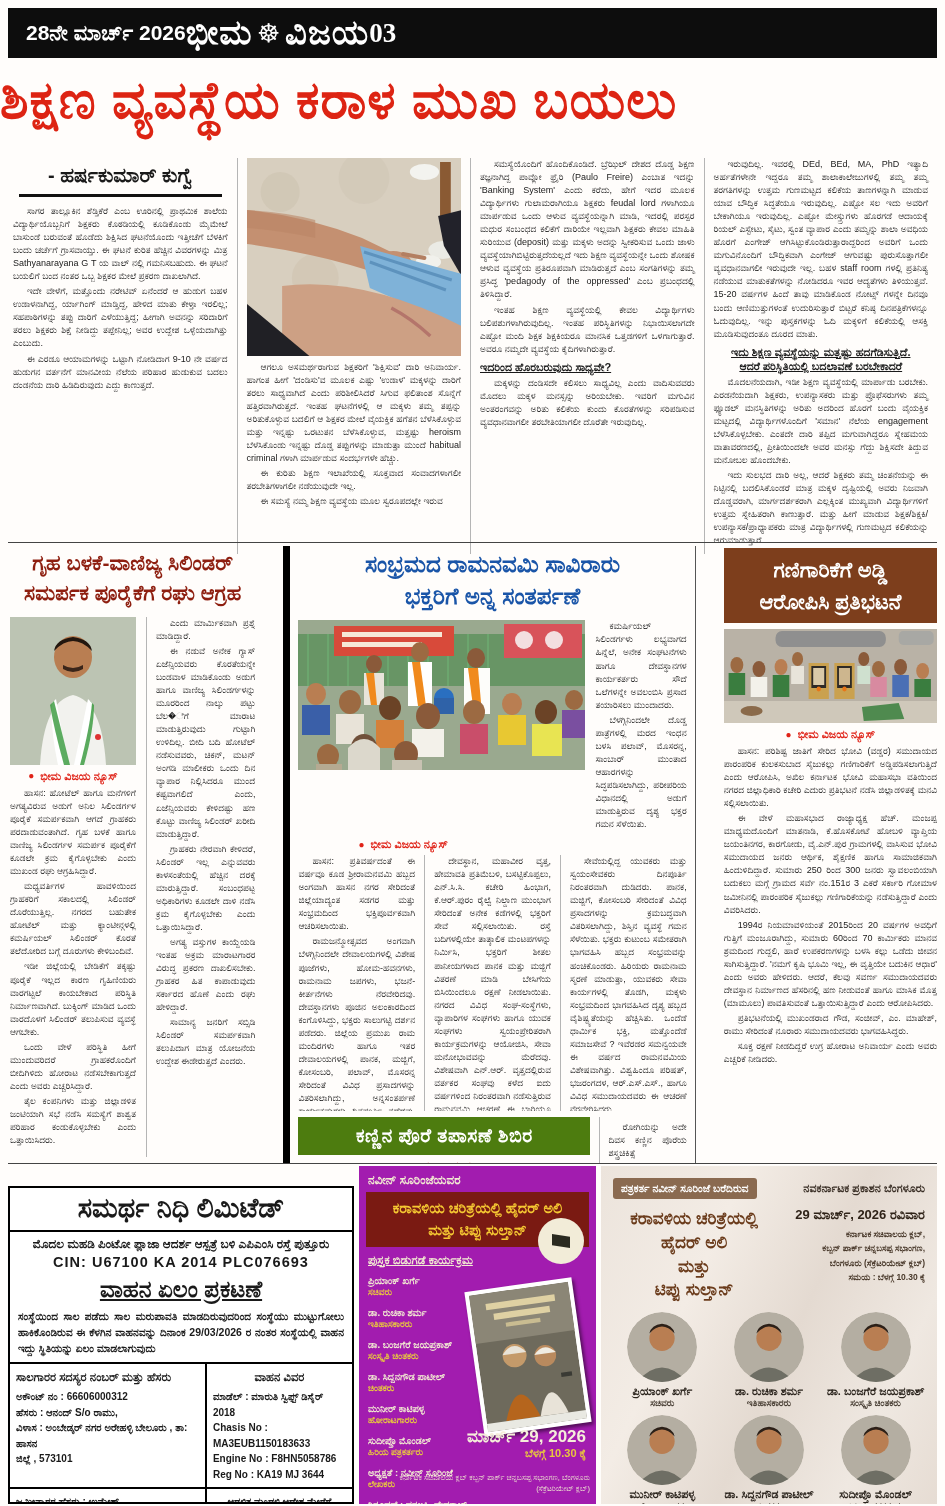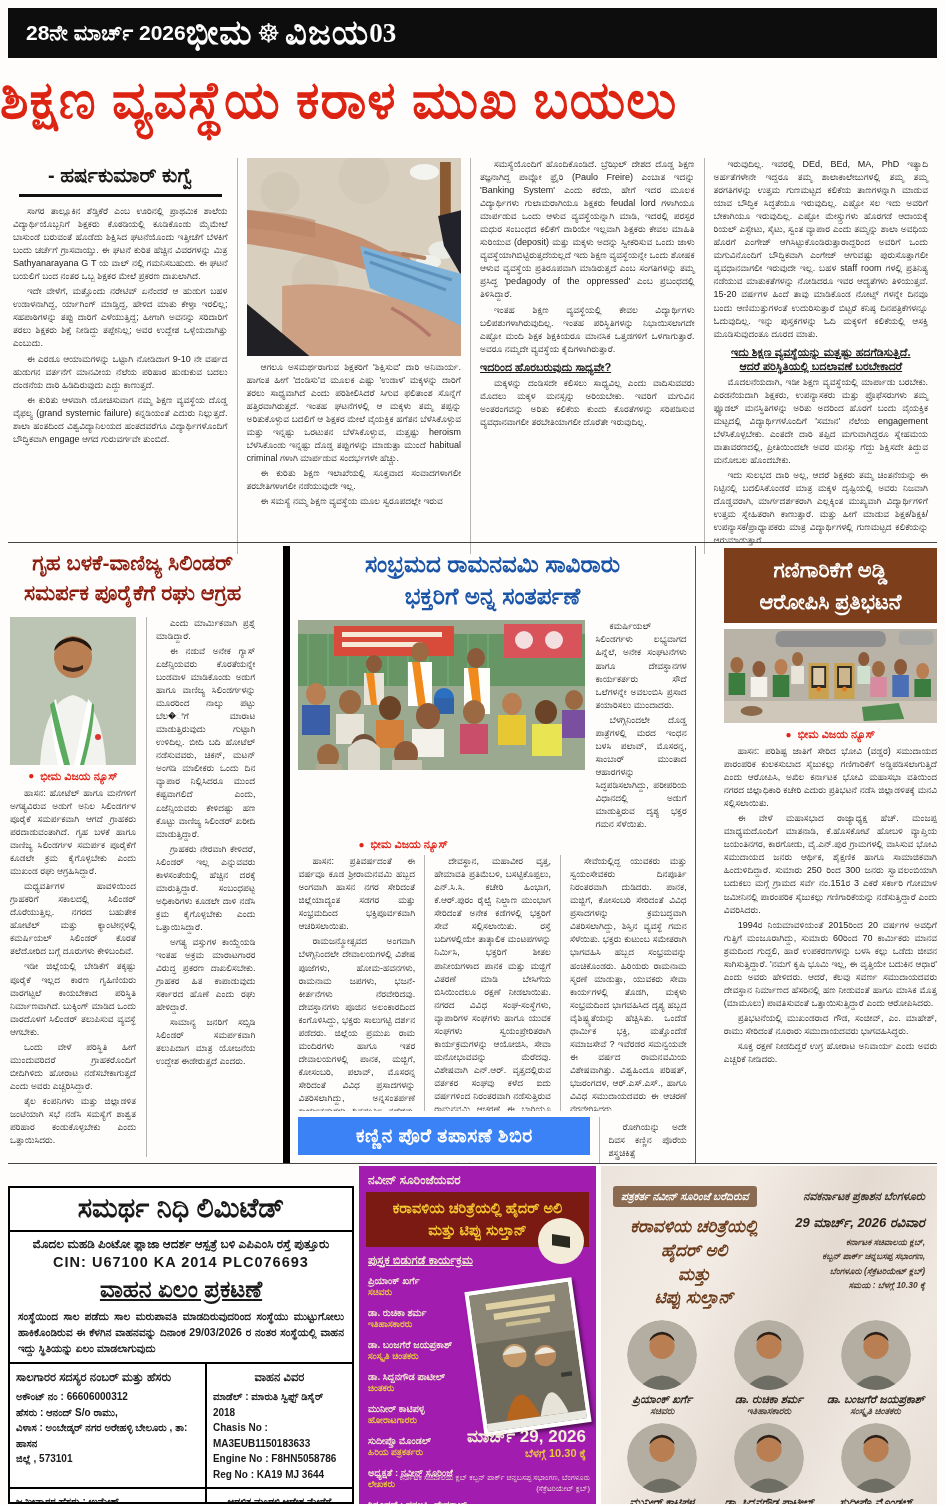--- a/index.html
+++ b/index.html
@@ -41,21 +41,21 @@
   .flexrow{display:flex;gap:10px;overflow:hidden;}
   .subcol{overflow:hidden;flex:1 1 0;}
   .vline{border-left:1px solid #b5b5b5;}
   .leftphoto{width:100%;height:148px;display:block;}
   .midphoto{width:287px;height:150px;display:block;flex:none;}
   .rightphoto{width:100%;height:94px;display:block;}
   .threecol{display:flex;gap:9px;height:256px;overflow:hidden;margin-top:2px;}
   .threecol .subcol + .subcol{border-left:1px solid #b5b5b5;padding-left:9px;}
   .eyebox-row{display:flex;gap:9px;height:138px;overflow:hidden;margin-top:6px;}
   .eyebox{width:292px;flex:none;overflow:hidden;}
-  .eyebox-title{background:#3b82f6;color:#fff;font-size:19px;font-weight:900;text-align:center;
+  .eyebox-title{background:#4d7c0f;color:#fff;font-size:19px;font-weight:900;text-align:center;
                 padding:8px 2px;letter-spacing:.5px;}
   .eyeside{flex:1;overflow:hidden;border-left:1px solid #b5b5b5;padding-left:8px;padding-top:4px;}
   
   .hsep2{position:absolute;left:8px;right:8px;top:1163px;border-top:1px solid #444;}
   .ads{position:absolute;top:1166px;left:8px;right:8px;height:338px;display:flex;gap:5px;overflow:hidden;}
   
   .ad-samartha{width:346px;flex:none;margin-top:20px;border:2px solid #000;box-sizing:border-box;
                background:#fff;overflow:hidden;font-weight:bold;}
   .sam-head{font-size:27px;font-weight:900;text-align:center;padding:5px 0 6px;border-bottom:2px solid #000;}
   .sam-addr{font-size:12px;text-align:center;padding:5px 4px 1px;}
@@ -83,21 +83,21 @@
   .dk-logo .inner{width:18px;height:14px;background:#2a2a20;clip-path:polygon(0 0,100% 20%,100% 100%,0 80%);}
   .bookwrap{position:absolute;right:14px;top:118px;width:100px;height:138px;transform:rotate(-8deg);
             background:#fff;padding:4px;box-shadow:2px 3px 4px rgba(0,0,0,.5);}
   .dk-date{position:absolute;right:10px;bottom:44px;text-align:right;}
   .dk-date .d{font-size:17px;font-weight:900;color:#f5eeda;}
   .dk-date .t{font-size:11px;font-weight:bold;color:#e8c63f;}
   .dk-addr{position:absolute;right:6px;bottom:10px;width:220px;text-align:right;font-size:7.5px;
            line-height:1.5;color:#efe7d0;}
   
   .ad-light{flex:1;background:linear-gradient(115deg,#ece4dc 0%,#f3ece5 30%,#e4dad1 55%,#efe8e1 80%,#e6dcd3 100%);
-            overflow:hidden;box-sizing:border-box;padding:20px 12px;position:relative;font-style:italic;}
+            overflow:hidden;box-sizing:border-box;padding:12px 12px;position:relative;}
   .lt-head{display:flex;justify-content:space-between;align-items:flex-start;}
   .lt-tag{background:#8a6a50;color:#fff;font-size:10.5px;font-weight:bold;padding:4px 8px;border-radius:3px;}
   .lt-pub{font-size:11px;font-weight:bold;color:#3a2f26;padding-top:4px;}
   .lt-mid{display:flex;justify-content:space-between;margin-top:8px;}
   .lt-title{width:52%;text-align:center;font-size:17px;font-weight:900;color:#6b3c1c;line-height:1.4;}
   .lt-info{width:45%;text-align:right;}
   .lt-date{font-size:13px;font-weight:900;color:#2f2318;margin-bottom:4px;}
   .lt-venue{font-size:8.5px;font-weight:bold;color:#4a3a2c;line-height:1.7;}
   .lt-people{display:grid;grid-template-columns:1fr 1fr 1fr;gap:6px 8px;margin-top:10px;}
   .lt-person{text-align:center;}
@@ -123,21 +123,20 @@
   <div class="headline">ಶಿಕ್ಷಣ ವ್ಯವಸ್ಥೆಯ ಕರಾಳ ಮುಖ ಬಯಲು</div>
 
   <section class="mainart">
     <div class="mcol">
       <div class="byline">- ಹರ್ಷಕುಮಾರ್ ಕುಗ್ವೆ</div>
       <div>
 
       <p class="bp">ಸಾಗರ ತಾಲ್ಲೂಕಿನ ಶೆಡ್ತಿಕೆರೆ ಎಂಬ ಊರಿನಲ್ಲಿ ಪ್ರಾಥಮಿಕ ಶಾಲೆಯ ವಿದ್ಯಾರ್ಥಿಯೊಬ್ಬನಿಗೆ ಶಿಕ್ಷಕರು ಕೊಠಡಿಯಲ್ಲಿ ಕೂಡಿಕೊಂಡು ಮೈಮೇಲೆ ಬಾಸುಂಡೆ ಬರುವಂತೆ ಹೊಡೆದು ಶಿಕ್ಷಿಸಿದ ಘಟನೆಯೊಂದು ಇತ್ತೀಚೆಗೆ ಬೆಳಕಿಗೆ ಬಂದು ಚರ್ಚೆಗೆ ಗ್ರಾಸವಾಯ್ತು. ಈ ಘಟನೆ ಕುರಿತ ಹೆಚ್ಚಿನ ವಿವರಗಳನ್ನು ಮಿತ್ರ Sathyanarayana G T ಯ ವಾಲ್ ನಲ್ಲಿ ಗಮನಿಸಬಹುದು. ಈ ಘಟನೆ ಬಯಲಿಗೆ ಬಂದ ನಂತರ ಒಬ್ಬ ಶಿಕ್ಷಕರ ಮೇಲೆ ಪ್ರಕರಣ ದಾಖಲಾಗಿದೆ.</p>
           <p class="bp">ಇದೇ ವೇಳೆಗೆ, ಮತ್ತೊಂದು ನರೇಟಿವ್ ಏನೆಂದರೆ ಆ ಹುಡುಗ ಬಹಳ ಉಡಾಳನಾಗಿದ್ದ, ರ್ಯಾಗಿಂಗ್ ಮಾಡ್ತಿದ್ದ, ಹೇಳಿದ ಮಾತು ಕೇಳ್ತಾ ಇರಲಿಲ್ಲ; ಸಹಪಾಠಿಗಳನ್ನು ತಪ್ಪು ದಾರಿಗೆ ಎಳೆಯುತ್ತಿದ್ದ; ಹೀಗಾಗಿ ಅವನನ್ನು ಸರಿದಾರಿಗೆ ತರಲು ಶಿಕ್ಷಕರು ಶಿಕ್ಷೆ ನೀಡಿದ್ದು ತಪ್ಪೇನಿಲ್ಲ; ಅವರ ಉದ್ದೇಶ ಒಳ್ಳೆಯದಾಗಿತ್ತು ಎಂಬುದು.</p>
           <p class="bp">ಈ ಎರಡೂ ಆಯಾಮಗಳನ್ನು ಒಟ್ಟಾಗಿ ನೋಡಿದಾಗ 9-10 ನೇ ವರ್ಷದ ಹುಡುಗನ ವರ್ತನೆಗೆ ಮಾನವೀಯ ನೆಲೆಯ ಪರಿಹಾರ ಹುಡುಕುವ ಬದಲು ದಂಡನೆಯ ದಾರಿ ಹಿಡಿದಿರುವುದು ಎದ್ದು ಕಾಣುತ್ತದೆ.</p>
-          <p class="bp">ಈ ಕುರಿತು ಆಳವಾಗಿ ಯೋಚಿಸುವಾಗ ನಮ್ಮ ಶಿಕ್ಷಣ ವ್ಯವಸ್ಥೆಯ ದೊಡ್ಡ ವೈಫಲ್ಯ (grand systemic failure) ಕನ್ನಡಿಯಂತೆ ಎದುರು ನಿಲ್ಲುತ್ತದೆ. ಶಾಲಾ ಹಂತದಿಂದ ವಿಶ್ವವಿದ್ಯಾನಿಲಯದ ಹಂತದವರೆಗೂ ವಿದ್ಯಾರ್ಥಿಗಳೊಂದಿಗೆ ಬೌದ್ಧಿಕವಾಗಿ engage ಆಗದ ಗುರುವರ್ಗವೇ ತುಂಬಿದೆ.</p>
         </div>
     </div>
     <div class="mcol">
       <svg class="mainphoto" viewBox="0 0 220 198" preserveAspectRatio="none">
         <rect width="220" height="198" fill="#d8cfbf"></rect>
         <circle cx="34" cy="34" r="20" fill="#cec4b2" opacity=".7"></circle>
         <circle cx="120" cy="20" r="26" fill="#d1c7b5" opacity=".6"></circle>
         <circle cx="70" cy="120" r="24" fill="#cdc2ae" opacity=".5"></circle>
         <rect x="198" y="4" width="11" height="62" fill="#8a5a33"></rect>
         <ellipse cx="182" cy="14" rx="15" ry="8" fill="#f3f3ef"></ellipse>

